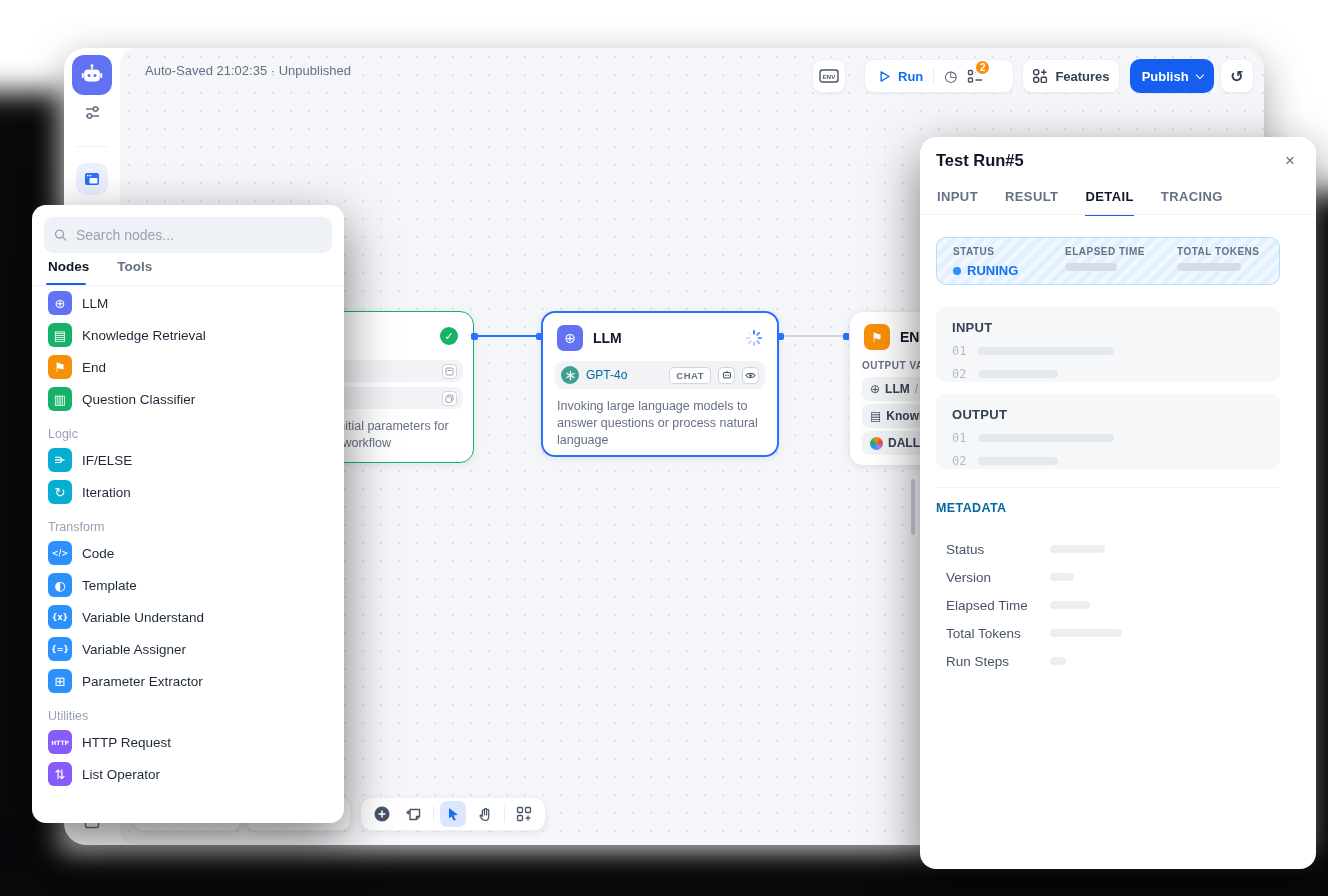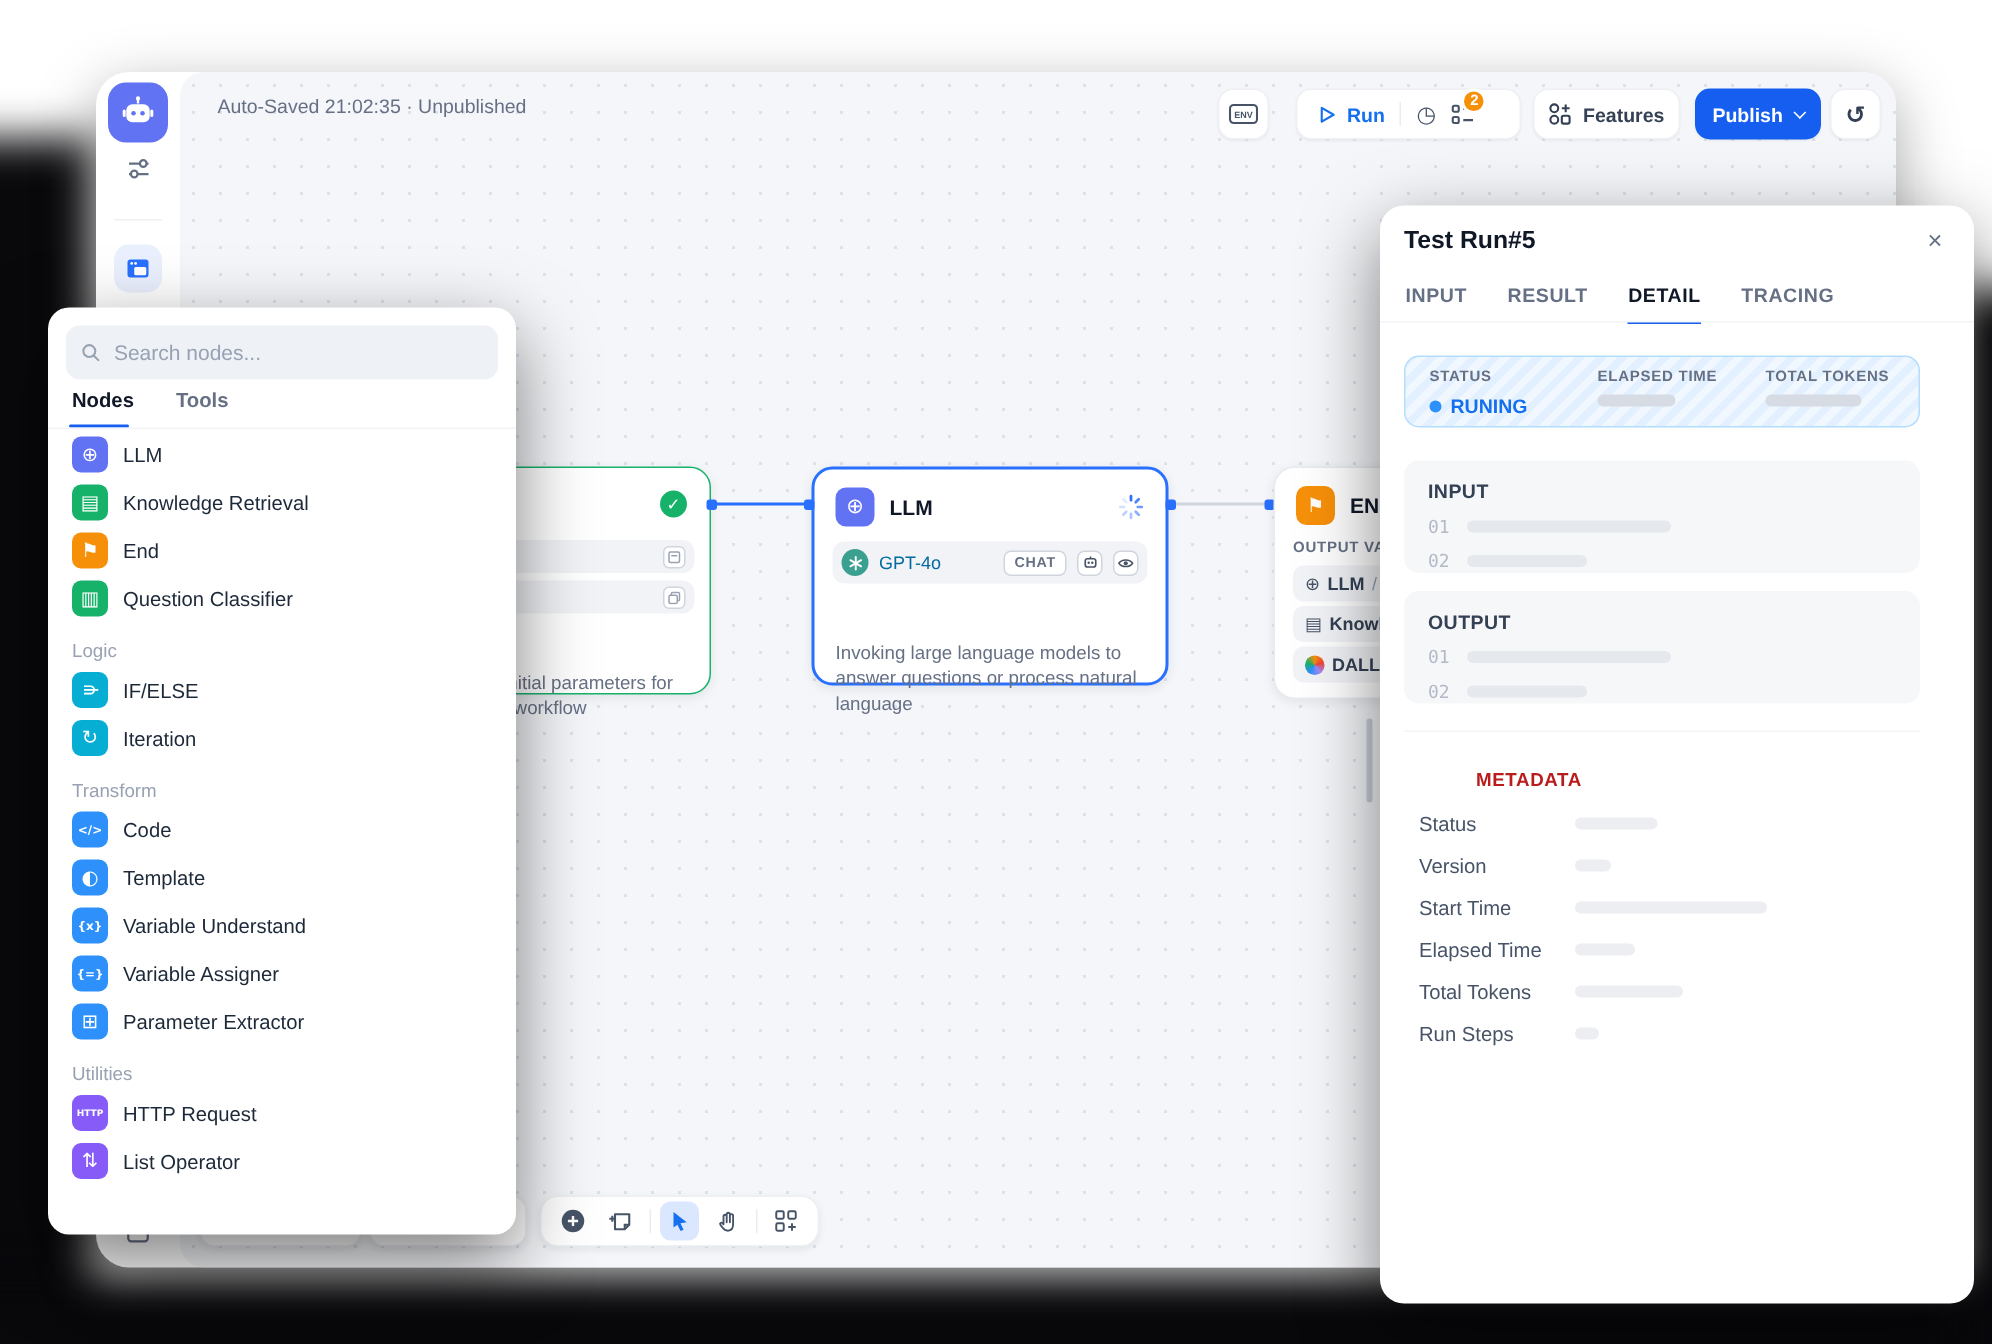--- a/index.html
+++ b/index.html
@@ -42,21 +42,21 @@
   .chev{border:solid #fff;border-width:0 1.6px 1.6px 0;padding:2.4px;transform:rotate(45deg);margin-left:8px;margin-top:-3px;}
   .uni{font-family:"DejaVu Sans",sans-serif;}
 
   
   .node{position:absolute;background:#fff;border-radius:14px;box-shadow:0 2px 8px rgba(16,24,40,.08);}
   .node-title{font-size:14px;font-weight:700;color:#101828;}
   .nicon{width:26px;height:26px;border-radius:7px;display:flex;align-items:center;justify-content:center;color:#fff;}
   .pill{background:#f1f3f6;border-radius:8px;display:flex;align-items:center;}
   .port{position:absolute;width:7px;height:7px;background:#2970FF;border-radius:2px;}
   .edge{position:absolute;height:2px;}
-  .desc{font-size:12.5px;color:#667085;line-height:17px;margin-top:29px;}
+  .desc{font-size:12.5px;color:#667085;line-height:17px;}
   .mini-box{width:15px;height:15px;border:1px solid #d0d5dd;border-radius:4px;background:#fff;display:flex;align-items:center;justify-content:center;}
   .chat-badge{border:1px solid #d0d5dd;border-radius:5px;font-size:9.5px;font-weight:700;color:#667085;
     letter-spacing:.5px;padding:2px 6px;background:#fff;}
   .chip{width:17px;height:17px;border:1px solid #d0d5dd;border-radius:5px;background:#fff;display:flex;align-items:center;justify-content:center;}
   .end-row{background:#f1f3f6;border-radius:7px;height:24px;display:flex;align-items:center;gap:5px;
     font-size:12px;color:#344054;padding:0 8px;margin-bottom:3px;white-space:nowrap;}
   .dalle{width:13px;height:13px;border-radius:50%;background:conic-gradient(#f79009,#f04438,#9b8afb,#2e90fa,#17b26a,#f79009);}
   @keyframes spin{to{transform:rotate(360deg);}}
   .spinner{animation:spin 1.1s linear infinite;transform-origin:50% 50%;}
 
@@ -101,21 +101,21 @@
   .sc-label{font-size:10px;font-weight:600;color:#667085;letter-spacing:.5px;}
   .sc-value{font-size:13px;font-weight:700;color:#1570EF;display:flex;align-items:center;gap:6px;}
   .dot{width:8px;height:8px;border-radius:50%;background:#2E90FA;}
   .bar{height:8px;border-radius:4px;background:#d7dce4;}
   .io-card{position:absolute;left:16px;width:344px;background:#f6f7f9;border-radius:10px;padding:13px 16px;}
   .io-title{font-size:13px;font-weight:700;color:#344054;letter-spacing:.3px;}
   .io-row{display:flex;align-items:center;gap:12px;margin-top:9px;}
   .io-num{font-family:"DejaVu Sans Mono",monospace;font-size:12px;color:#b3bac6;}
   .io-bar{height:8px;border-radius:4px;background:#e5e8ed;}
   .rp-div{position:absolute;left:16px;top:350px;width:344px;height:1px;background:#f2f4f7;}
-  .meta-title{position:absolute;left:16px;top:376px;font-size:12.5px;font-weight:600;color:#b91c1c;letter-spacing:.4px;margin-left:48px;}
+  .meta-title{position:absolute;left:16px;top:364px;font-size:12.5px;font-weight:600;color:#0369a1;letter-spacing:.4px;}
   .meta-rows{position:absolute;left:26px;top:398px;width:330px;}
   .meta-row{display:flex;align-items:center;height:28px;}
   .meta-label{width:104px;font-size:13.5px;color:#475467;flex:none;}
   .meta-bar{height:8px;border-radius:4px;background:#eceef2;}
   .scrollnub{position:absolute;width:4px;height:56px;border-radius:2px;background:#c9cfd9;}
   svg{display:block;}
 </style>
 </head>
 <body>
 
@@ -493,24 +493,20 @@
     <div class="meta-rows" id="meta-rows">
         <div class="meta-row">
           <span class="meta-label">Status</span>
           <span class="meta-bar" style="width: 55px;"></span>
         </div>
         <div class="meta-row">
           <span class="meta-label">Version</span>
           <span class="meta-bar" style="width: 24px;"></span>
         </div>
         <div class="meta-row">
-          <span class="meta-label">Start Time</span>
-          <span class="meta-bar" style="width: 128px;"></span>
-        </div>
-        <div class="meta-row">
           <span class="meta-label">Elapsed Time</span>
           <span class="meta-bar" style="width: 40px;"></span>
         </div>
         <div class="meta-row">
           <span class="meta-label">Total Tokens</span>
           <span class="meta-bar" style="width: 72px;"></span>
         </div>
         <div class="meta-row">
           <span class="meta-label">Run Steps</span>
           <span class="meta-bar" style="width: 16px;"></span>

